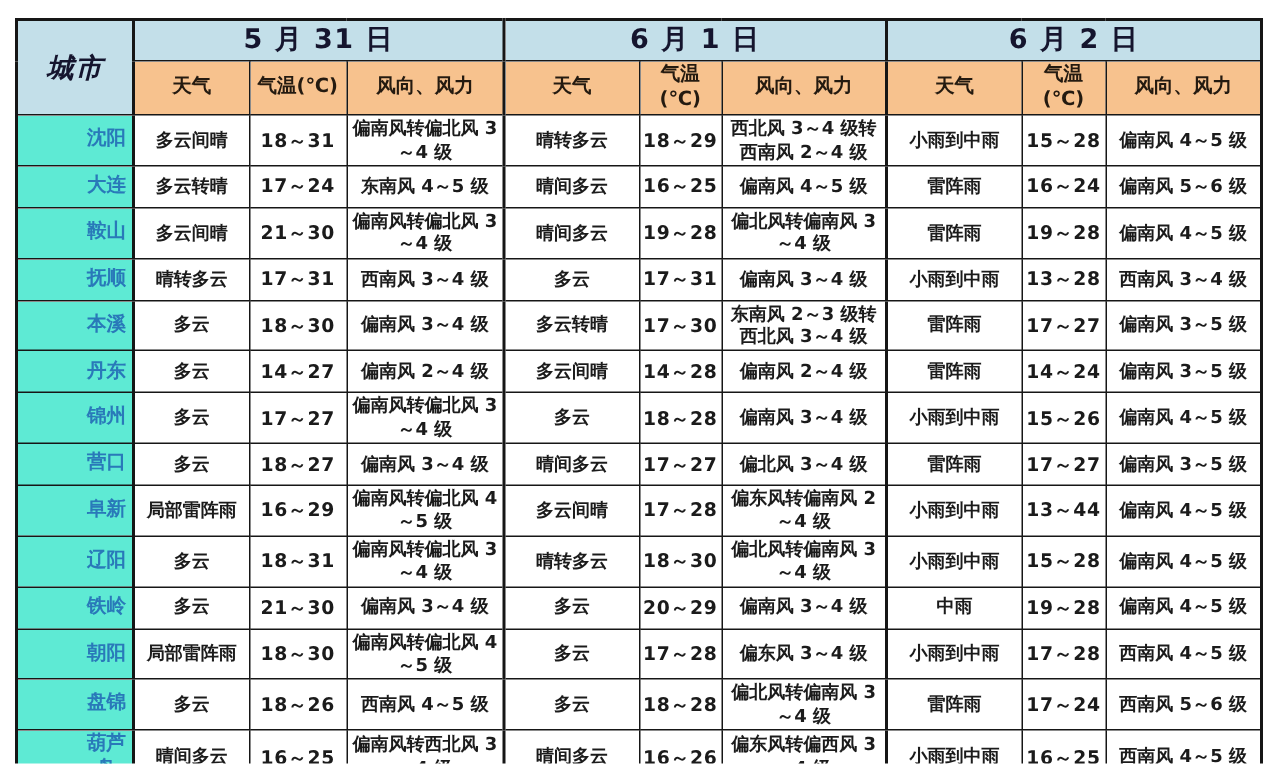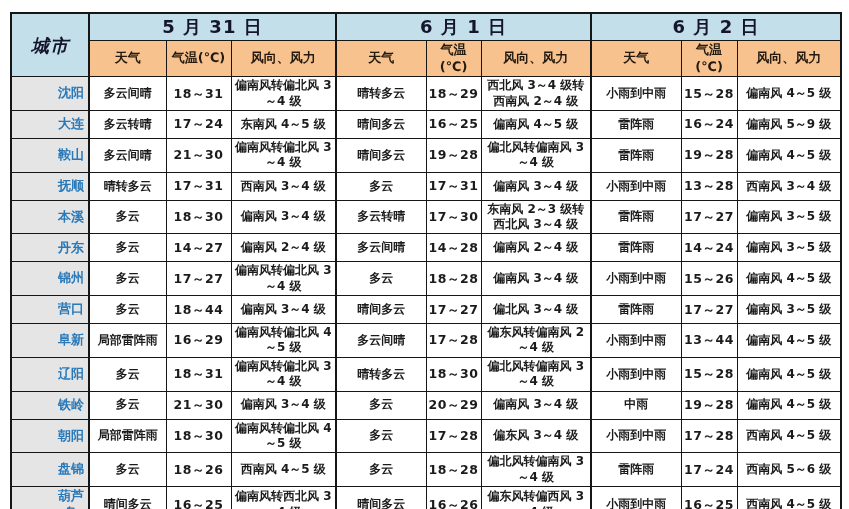--- a/index.html
+++ b/index.html
@@ -54,21 +54,21 @@
     color:#241a10;
   }
   tbody td{
     font-size:12px;
     height:25px;
     background:#ffffff;
   }
   tbody td.city{
     color:var(--city-text);
     font-size:13px;
-    background:#e5e5e5;
+    background:#5eead4;
     padding-left:44px;
   }
   tbody td.temp{
     font-size:12.5px;
     letter-spacing:0.5px;
     white-space:nowrap;
   }
   td.group-start,th.group-start{
     border-left:2px solid var(--border);
   }
@@ -125,21 +125,21 @@
         <tr>
           <td class="city">大连</td>
           <td class="group-start">多云转晴</td>
           <td class="temp">17～24</td>
           <td class="wind">东南风 4～5 级</td>
           <td class="group-start">晴间多云</td>
           <td class="temp">16～25</td>
           <td class="wind">偏南风 4～5 级</td>
           <td class="group-start">雷阵雨</td>
           <td class="temp">16～24</td>
-          <td class="wind">偏南风 5～9 级</td>
+          <td class="wind">偏南风 5～6 级</td>
         </tr>
         <tr>
           <td class="city">鞍山</td>
           <td class="group-start">多云间晴</td>
           <td class="temp">21～30</td>
           <td class="wind">偏南风转偏北风 3～4 级</td>
           <td class="group-start">晴间多云</td>
           <td class="temp">19～28</td>
           <td class="wind">偏北风转偏南风 3～4 级</td>
           <td class="group-start">雷阵雨</td>
@@ -190,21 +190,21 @@
           <td class="group-start">多云</td>
           <td class="temp">18～28</td>
           <td class="wind">偏南风 3～4 级</td>
           <td class="group-start">小雨到中雨</td>
           <td class="temp">15～26</td>
           <td class="wind">偏南风 4～5 级</td>
         </tr>
         <tr>
           <td class="city">营口</td>
           <td class="group-start">多云</td>
-          <td class="temp">18～44</td>
+          <td class="temp">18～27</td>
           <td class="wind">偏南风 3～4 级</td>
           <td class="group-start">晴间多云</td>
           <td class="temp">17～27</td>
           <td class="wind">偏北风 3～4 级</td>
           <td class="group-start">雷阵雨</td>
           <td class="temp">17～27</td>
           <td class="wind">偏南风 3～5 级</td>
         </tr>
         <tr>
           <td class="city">阜新</td>

